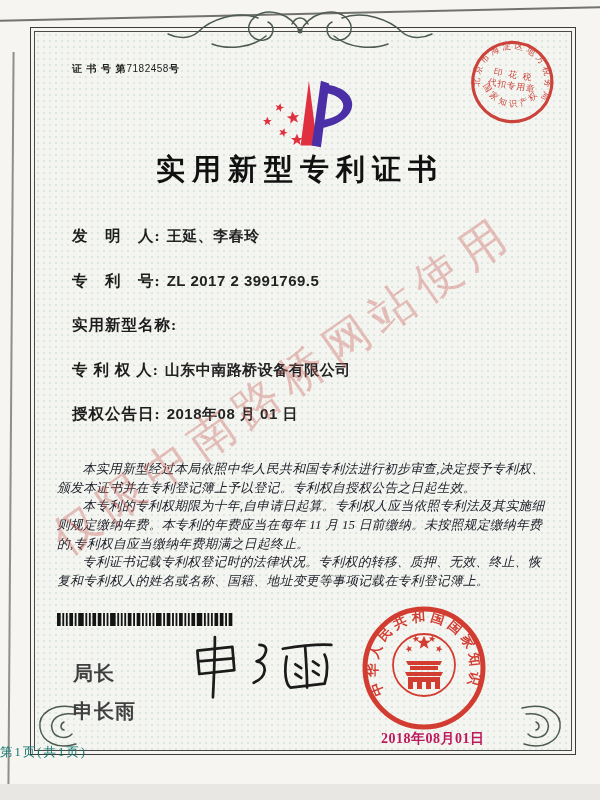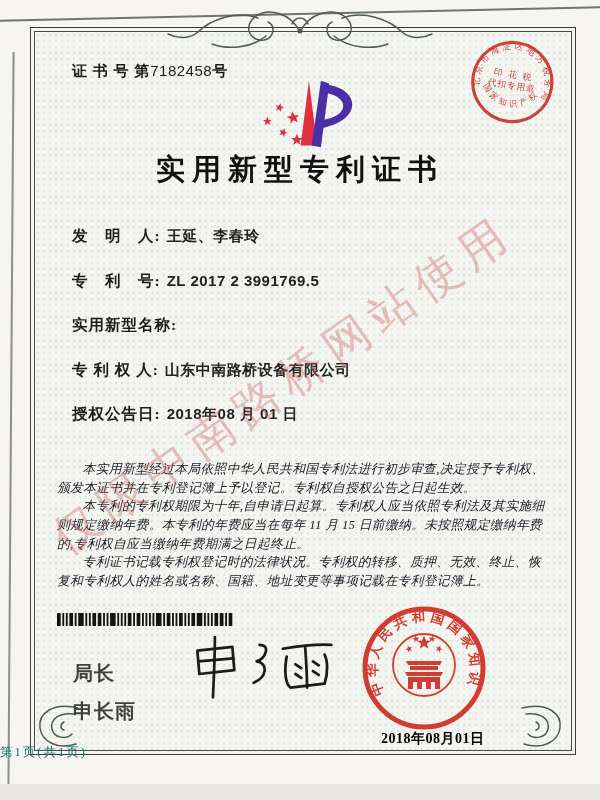--- a/index.html
+++ b/index.html
@@ -23,21 +23,21 @@
     border:.8px solid #4a4a4a;
     background:
       radial-gradient(circle, rgba(125,175,162,.20) 1px, transparent 1.1px) 0 0/6px 6px,
       #f4f5f0;}
   .ornament{position:absolute; color:#4d5a50;}
   .ornament svg{display:block;}
   .ornament-top{left:140px; top:6px;}
   .ornament-bl{left:34px; top:702px;}
   .ornament-br{left:520px; top:702px;}
   
-  .cert-no{position:absolute; left:72px; top:62px; font-size:15px; letter-spacing:1px; font-weight:600;}
+  .cert-no{position:absolute; left:72px; top:62px; font-size:10px; letter-spacing:1px; font-weight:600;}
   .cert-no .num{font-family:"Liberation Sans", sans-serif; font-weight:400; letter-spacing:.5px;}
   .logo{position:absolute; left:248px; top:72px;}
   .tax-stamp{position:absolute; left:466px; top:36px; transform:rotate(9deg); opacity:.92;}
   .title{position:absolute; left:0; right:0; top:150px; text-align:center;
     font-size:29px; font-weight:700; letter-spacing:7px; color:#111;}
   
   .fields{position:absolute; left:72px; top:226px; right:60px;}
   .row{display:flex; align-items:baseline; height:20px; margin-bottom:24.5px;}
   .row .label{font-size:15.5px; font-weight:700; white-space:pre; letter-spacing:1px;}
   .row .value{font-family:"Liberation Sans", sans-serif; font-size:15px; font-weight:600;
@@ -47,21 +47,21 @@
     font-style:italic; font-size:12.8px; line-height:1.46; color:#20202b;}
   .paragraphs p{margin:0; text-indent:2em; letter-spacing:.3px;}
   
   .barcode{position:absolute; left:57px; top:612px; width:177px; height:13px;}
   .signer{position:absolute; left:73px; top:660px; font-size:20px; font-weight:600;
     font-family:Liberation Serif, serif; color:#404040;}
   .signer div{margin-bottom:11px; letter-spacing:1px;}
   .signature{position:absolute; left:178px; top:630px;}
   .seal{position:absolute; left:359px; top:603px; z-index:3; opacity:.93;}
   .seal-date{position:absolute; left:381px; top:730px; z-index:4; font-size:14px;
-    font-weight:700; letter-spacing:.5px; color:#000000;}
+    font-weight:700; letter-spacing:.5px; color:#be185d;}
   .footer{position:absolute; left:0; right:0; top:744px; 
     font-size:12.5px; letter-spacing:2px; color:#0f766e;}
   
   .watermark{position:absolute; left:58px; top:512px; z-index:5; pointer-events:none;
     transform:rotate(-35deg); transform-origin:0 50%;
     font-size:46px; letter-spacing:9px; white-space:nowrap;
     color:rgba(203,98,92,.38); font-weight:400;}
   .sr{position:absolute; width:1px; height:1px; overflow:hidden; clip-path:inset(50%);}
 </style>
 </head>

